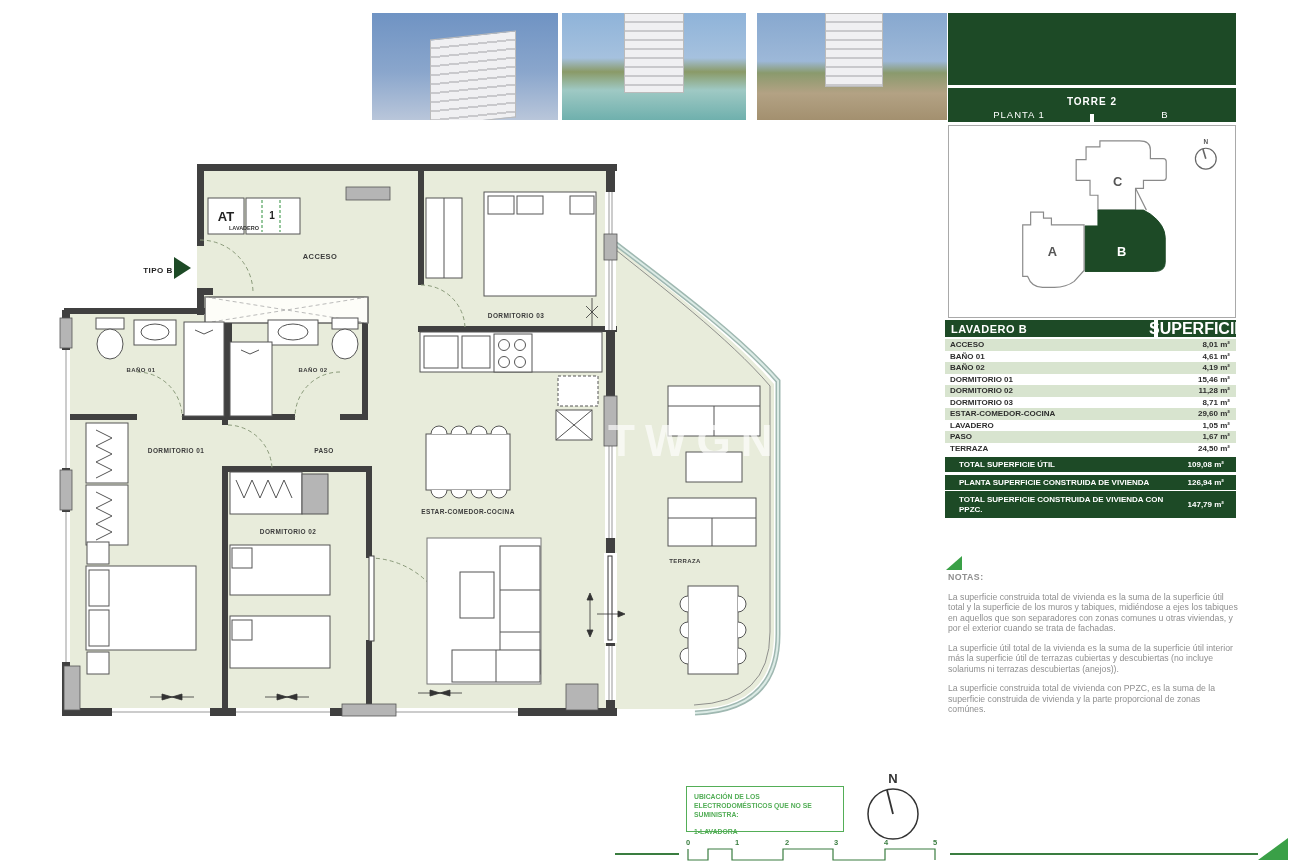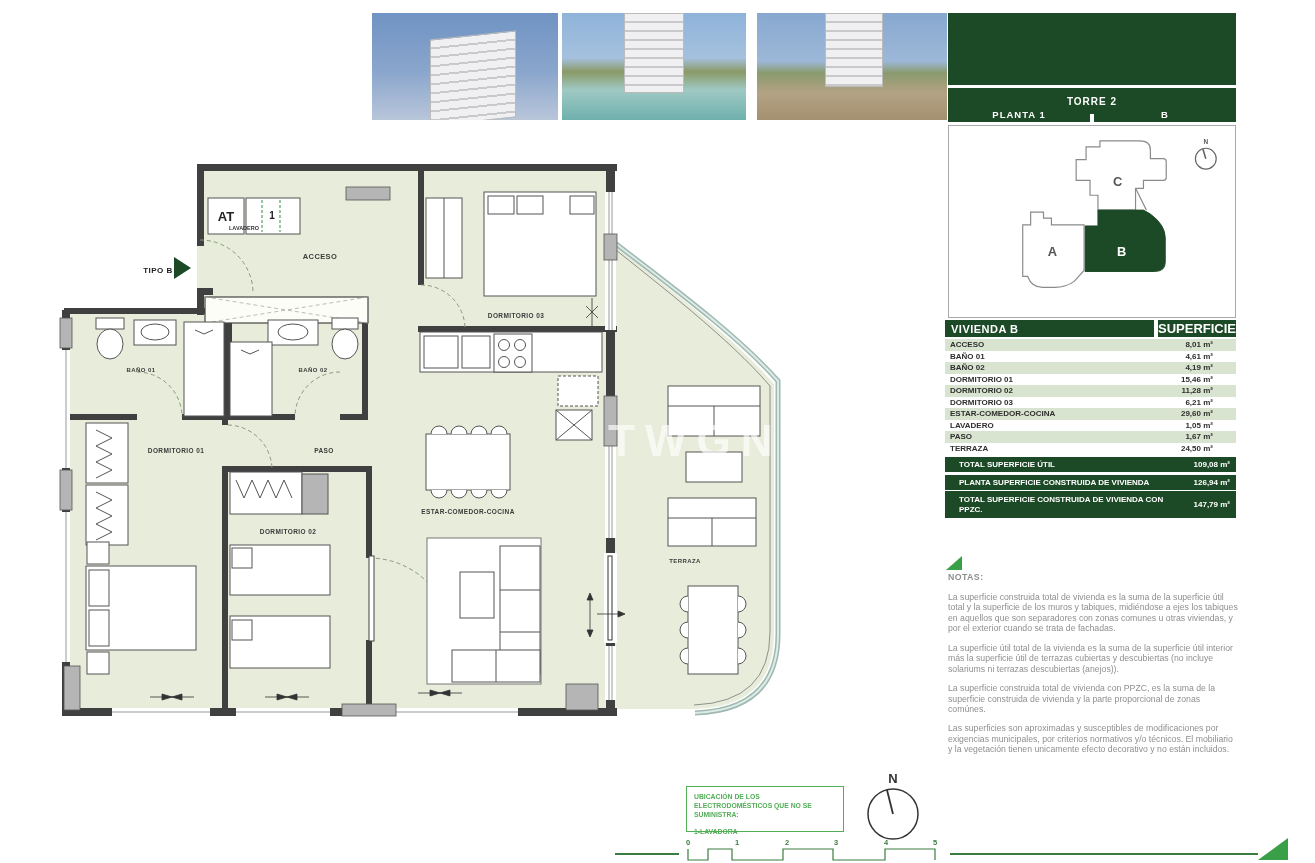--- a/index.html
+++ b/index.html
@@ -22,45 +22,45 @@
     border:1px solid #bbb;}
   .photo1 .tower{left:58px;top:22px;width:84px;height:85px;transform:skewY(-6deg);}
   .photo2 .tower{left:62px;top:0;width:58px;height:78px;}
   .photo3 .tower{left:68px;top:0;width:56px;height:72px;}
 
   
   .greenblock{left:948px;top:13px;width:288px;height:72px;background:var(--dg);}
   .torrebar{left:948px;top:88px;width:288px;height:26px;background:var(--dg);
     color:#fff;font-weight:bold;font-size:10px;letter-spacing:1px;
     display:flex;align-items:center;justify-content:center;}
-  .plantacell{top:106px;height:16px;background:var(--dg);color:#fff;font-weight:bold;
+  .plantacell{top:106px;height:16px;background:var(--dg);color:#fff;font-weight:normal;
     font-size:9.5px;letter-spacing:1px;display:flex;align-items:center;justify-content:center;}
   .planta1{left:948px;width:142px;}
   .plantaB{left:1094px;width:142px;}
 
   
   .keyplan{left:948px;top:125px;width:288px;height:193px;background:#fff;border:1px solid #a9a9a9;box-sizing:border-box;}
 
   
   :root{--dg:#1d4a26;--lg:#d8e4cf;--ag:#3aa047;}
   .tbl{left:945px;top:320px;width:291px;}
   .tbl-head{display:flex;height:17px;margin-bottom:2px;}
   .tbl-head .t1{width:209px;background:var(--dg);color:#fff;font-weight:bold;font-size:11px;
     letter-spacing:.5px;display:flex;align-items:center;padding-left:6px;box-sizing:border-box;}
   .tbl-head .t2{width:78px;margin-left:4px;background:var(--dg);color:#fff;font-weight:bold;
-    font-size:13px;display:flex;align-items:center;justify-content:center;}
+    font-size:16px;display:flex;align-items:center;justify-content:center;}
   .trow{display:flex;align-items:center;height:11.5px;font-size:8px;font-weight:bold;color:#2e2e2e;}
   .trow:nth-child(odd){background:var(--lg);}
   .trow:nth-child(even){background:#ffffff;}
   .trow .rl{padding-left:5px;}
-  .trow .rv{margin-left:auto;padding-right:23px;}
+  .trow .rv{margin-left:auto;padding-right:6px;}
   .totbar{margin-top:2px;background:var(--dg);color:#fff;display:flex;align-items:center;
     font-size:8px;font-weight:bold;}
   .totbar .rl{padding-left:14px;max-width:205px;line-height:1.25;}
-  .totbar .rv{margin-left:auto;padding-right:6px;white-space:nowrap;}
+  .totbar .rv{margin-left:auto;padding-right:12px;white-space:nowrap;}
   .tot2{height:15px;margin-top:3px;}
   .tot3{height:27px;margin-top:1px;}
 
   
   .nota-marker{left:946px;top:556px;width:0;height:0;
     border-left:16px solid transparent;border-bottom:14px solid var(--ag);}
   .notas{left:948px;top:572px;width:290px;color:#8f8f8f;}
   .notas .nt{font-size:8.8px;font-weight:bold;letter-spacing:.4px;margin-bottom:10px;}
   .notas p{font-size:8.7px;line-height:1.2;margin:0 0 9px 0;}
 
@@ -108,21 +108,21 @@
     <g>
       <text x="259" y="18" font-size="6.5" font-weight="bold" fill="#555" text-anchor="middle">N</text>
       <circle cx="259" cy="33" r="10.5" fill="none" stroke="#666" stroke-width="1.2"></circle>
       <path d="M259,33 L256,23" stroke="#666" stroke-width="1.6" fill="none"></path>
     </g>
   </svg>
 </div>
 
 <div class="abs tbl">
   <div class="tbl-head">
-    <div class="t1">VIVIENDA B</div>
+    <div class="t1">LAVADERO B</div>
     <div class="t2">SUPERFICIE</div>
   </div>
   <div>
     <div class="trow">
         <span class="rl">ACCESO</span>
         <span class="rv">8,01 m²</span>
       </div>
     <div class="trow">
         <span class="rl">BAÑO 01</span>
         <span class="rv">4,61 m²</span>
@@ -134,21 +134,21 @@
     <div class="trow">
         <span class="rl">DORMITORIO 01</span>
         <span class="rv">15,46 m²</span>
       </div>
     <div class="trow">
         <span class="rl">DORMITORIO 02</span>
         <span class="rv">11,28 m²</span>
       </div>
     <div class="trow">
         <span class="rl">DORMITORIO 03</span>
-        <span class="rv">6,21 m²</span>
+        <span class="rv">8,71 m²</span>
       </div>
     <div class="trow">
         <span class="rl">ESTAR-COMEDOR-COCINA</span>
         <span class="rv">29,60 m²</span>
       </div>
     <div class="trow">
         <span class="rl">LAVADERO</span>
         <span class="rv">1,05 m²</span>
       </div>
     <div class="trow">
@@ -173,21 +173,20 @@
       <span class="rv">147,79 m²</span>
     </div>
 </div>
 
 <div class="abs nota-marker"></div>
 <div class="abs notas">
   <div class="nt">NOTAS:</div>
   <p>La superficie construida total de vivienda es la suma de la superficie útil total y la superficie de los muros y tabiques, midiéndose a ejes los tabiques en aquellos que son separadores con zonas comunes u otras viviendas, y por el exterior cuando se trata de fachadas.</p>
   <p>La superficie útil total de la vivienda es la suma de la superficie útil interior más la superficie útil de terrazas cubiertas y descubiertas (no incluye solariums ni terrazas descubiertas (anejos)).</p>
   <p>La superficie construida total de vivienda con PPZC, es la suma de la superficie construida de vivienda y la parte proporcional de zonas comúnes.</p>
-  <p>Las superficies son aproximadas y susceptibles de modificaciones por exigencias municipales, por criterios normativos y/o técnicos. El mobiliario y la vegetación tienen unicamente efecto decorativo y no están incluidos.</p>
 </div>
 
 <svg class="abs" style="left:50px;top:155px;" width="750" height="580" viewBox="50 155 750 580">
 
   <g>
     <path d="M613,244 C660,282 733,336 774,384 L774,634 Q774,706 696,709 L613,709 Z" fill="#e8ecdb"></path>
     <path d="M611,240 C660,278 736,333 778,381 L778,634 Q778,710 695,713" fill="none" stroke="#9fb8b1" stroke-width="5"></path>
     <path d="M611,240 C660,278 736,333 778,381 L778,634 Q778,710 695,713" fill="none" stroke="#dcebe6" stroke-width="2"></path>
     <path d="M611,246 C658,284 729,338 770,386 L770,632 Q770,702 694,705" fill="none" stroke="#777" stroke-width="0.8"></path>
   </g>

